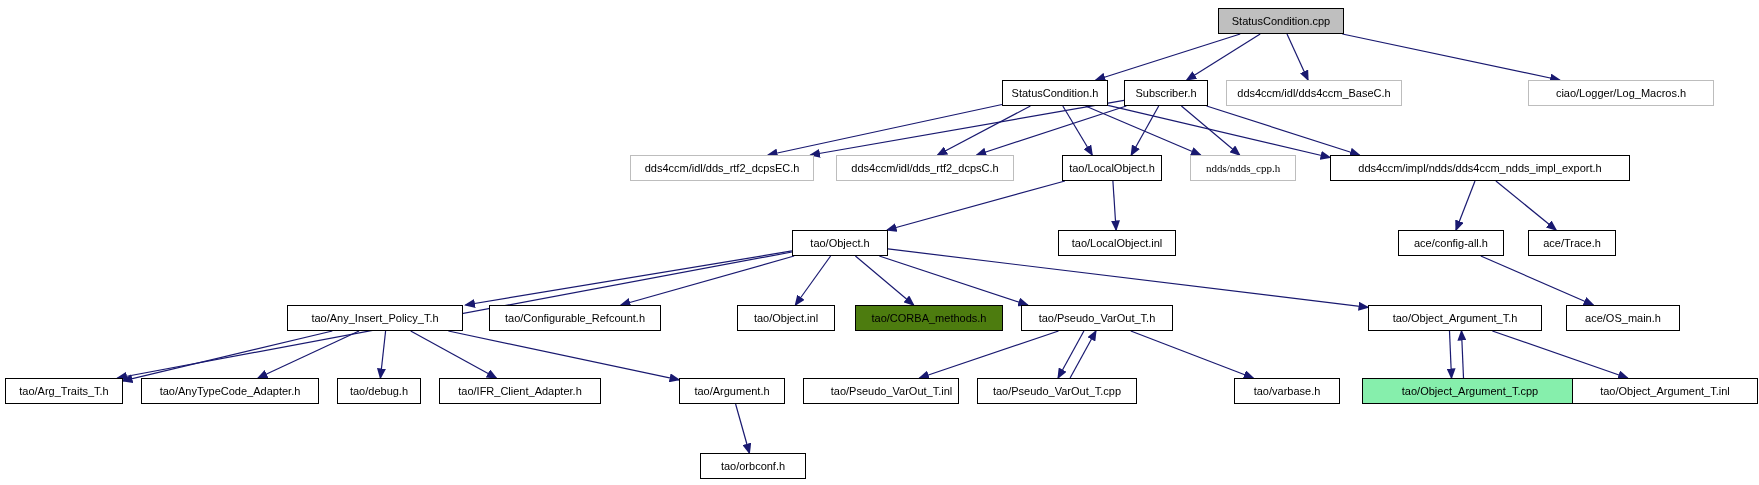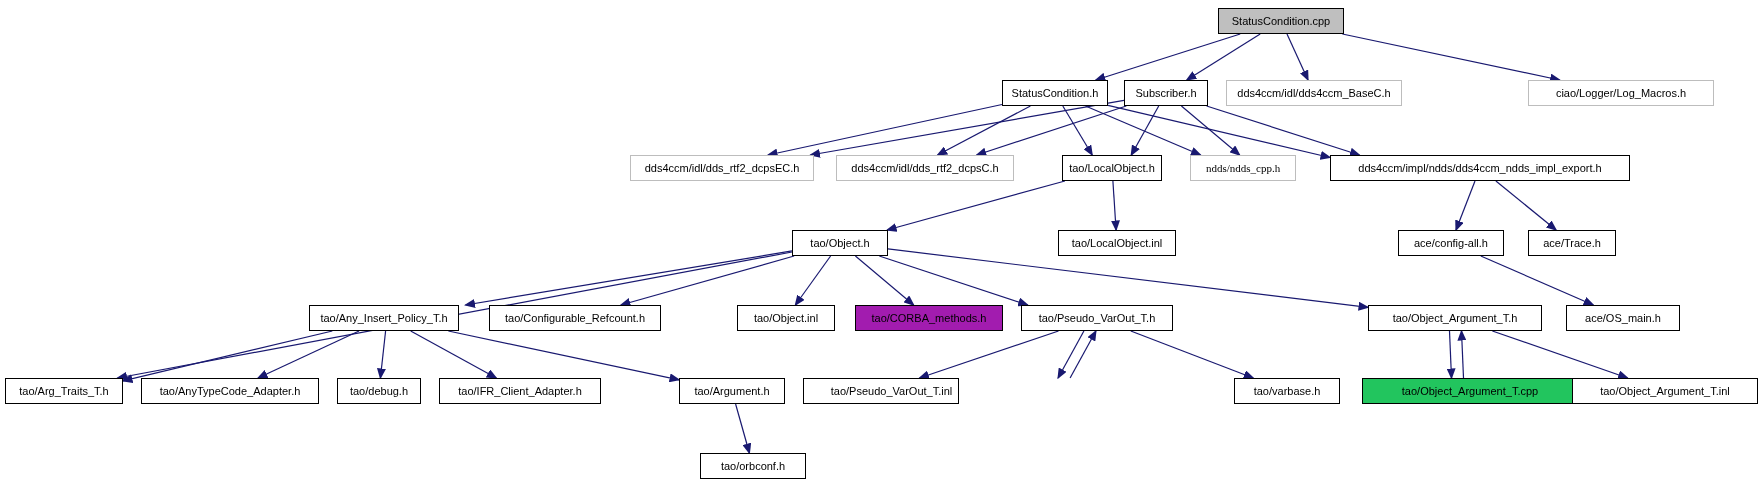--- a/index.html
+++ b/index.html
@@ -86,30 +86,31 @@
     <div class="node extern" style="left: 1528px; top: 80px; width: 186px; background: rgb(255, 255, 255); border-color: rgb(189, 189, 189);">ciao/Logger/Log_Macros.h</div>
     <div class="node extern" style="left: 630px; top: 155px; width: 184px; background: rgb(255, 255, 255); border-color: rgb(189, 189, 189);">dds4ccm/idl/dds_rtf2_dcpsEC.h</div>
     <div class="node extern" style="left: 836px; top: 155px; width: 178px; background: rgb(255, 255, 255); border-color: rgb(189, 189, 189);">dds4ccm/idl/dds_rtf2_dcpsC.h</div>
     <div class="node doc" style="left: 1062px; top: 155px; width: 100px; background: rgb(255, 255, 255); border-color: rgb(0, 0, 0);">tao/LocalObject.h</div>
     <div class="node extern" style="left: 1190px; top: 155px; width: 106px; background: rgb(255, 255, 255); border-color: rgb(189, 189, 189); font-family: Liberation Serif, serif;">ndds/ndds_cpp.h</div>
     <div class="node doc" style="left: 1330px; top: 155px; width: 300px; background: rgb(255, 255, 255); border-color: rgb(0, 0, 0);">dds4ccm/impl/ndds/dds4ccm_ndds_impl_export.h</div>
     <div class="node doc" style="left: 792px; top: 230px; width: 96px; background: rgb(255, 255, 255); border-color: rgb(0, 0, 0);">tao/Object.h</div>
     <div class="node doc" style="left: 1058px; top: 230px; width: 118px; background: rgb(255, 255, 255); border-color: rgb(0, 0, 0);">tao/LocalObject.inl</div>
     <div class="node doc" style="left: 1398px; top: 230px; width: 106px; background: rgb(255, 255, 255); border-color: rgb(0, 0, 0);">ace/config-all.h</div>
     <div class="node doc" style="left: 1528px; top: 230px; width: 88px; background: rgb(255, 255, 255); border-color: rgb(0, 0, 0);">ace/Trace.h</div>
-    <div class="node doc" style="left: 309px; top: 305px; width: 150px; background: rgb(255, 255, 255); border-color: rgb(0, 0, 0);">tao/Any_Insert_Policy_T.h</div>
+    <div class="node doc" style="left: 287px; top: 305px; width: 176px; background: rgb(255, 255, 255); border-color: rgb(0, 0, 0);">tao/Any_Insert_Policy_T.h</div>
     <div class="node doc" style="left: 489px; top: 305px; width: 172px; background: rgb(255, 255, 255); border-color: rgb(0, 0, 0);">tao/Configurable_Refcount.h</div>
     <div class="node doc" style="left: 737px; top: 305px; width: 98px; background: rgb(255, 255, 255); border-color: rgb(0, 0, 0);">tao/Object.inl</div>
-    <div class="node doc" style="left: 855px; top: 305px; width: 148px; background: #a21caf; border-color: rgb(0, 0, 0);">tao/CORBA_methods.h</div>
+    <div class="node doc" style="left: 855px; top: 305px; width: 148px; background: #4d7c0f; border-color: rgb(0, 0, 0);">tao/CORBA_methods.h</div>
     <div class="node doc" style="left: 1021px; top: 305px; width: 152px; background: rgb(255, 255, 255); border-color: rgb(0, 0, 0);">tao/Pseudo_VarOut_T.h</div>
     <div class="node doc" style="left: 1368px; top: 305px; width: 174px; background: rgb(255, 255, 255); border-color: rgb(0, 0, 0);">tao/Object_Argument_T.h</div>
     <div class="node doc" style="left: 1566px; top: 305px; width: 114px; background: rgb(255, 255, 255); border-color: rgb(0, 0, 0);">ace/OS_main.h</div>
     <div class="node doc" style="left: 5px; top: 378px; width: 118px; background: rgb(255, 255, 255); border-color: rgb(0, 0, 0);">tao/Arg_Traits_T.h</div>
     <div class="node doc" style="left: 141px; top: 378px; width: 178px; background: rgb(255, 255, 255); border-color: rgb(0, 0, 0);">tao/AnyTypeCode_Adapter.h</div>
     <div class="node doc" style="left: 337px; top: 378px; width: 84px; background: rgb(255, 255, 255); border-color: rgb(0, 0, 0);">tao/debug.h</div>
     <div class="node doc" style="left: 439px; top: 378px; width: 162px; background: rgb(255, 255, 255); border-color: rgb(0, 0, 0);">tao/IFR_Client_Adapter.h</div>
     <div class="node doc" style="left: 679px; top: 378px; width: 106px; background: rgb(255, 255, 255); border-color: rgb(0, 0, 0);">tao/Argument.h</div>
     <div class="node doc" style="left: 803px; top: 378px; width: 156px; background: rgb(255, 255, 255); border-color: rgb(0, 0, 0); padding-left: 25px;">tao/Pseudo_VarOut_T.inl</div>
+    <div class="node doc" style="left: 977px; top: 378px; width: 160px; background: rgb(255, 255, 255); border-color: rgb(0, 0, 0);">tao/Pseudo_VarOut_T.cpp</div>
     <div class="node doc" style="left: 1234px; top: 378px; width: 106px; background: rgb(255, 255, 255); border-color: rgb(0, 0, 0);">tao/varbase.h</div>
-    <div class="node doc" style="left: 1362px; top: 378px; width: 216px; background: #22c55e; border-color: rgb(0, 0, 0);">tao/Object_Argument_T.cpp</div>
+    <div class="node doc" style="left: 1362px; top: 378px; width: 216px; background: #86efac; border-color: rgb(0, 0, 0);">tao/Object_Argument_T.cpp</div>
     <div class="node doc" style="left: 1572px; top: 378px; width: 186px; background: rgb(255, 255, 255); border-color: rgb(0, 0, 0);">tao/Object_Argument_T.inl</div>
     <div class="node doc" style="left: 700px; top: 453px; width: 106px; background: rgb(255, 255, 255); border-color: rgb(0, 0, 0);">tao/orbconf.h</div>
   </div>
 
 </body></html>

